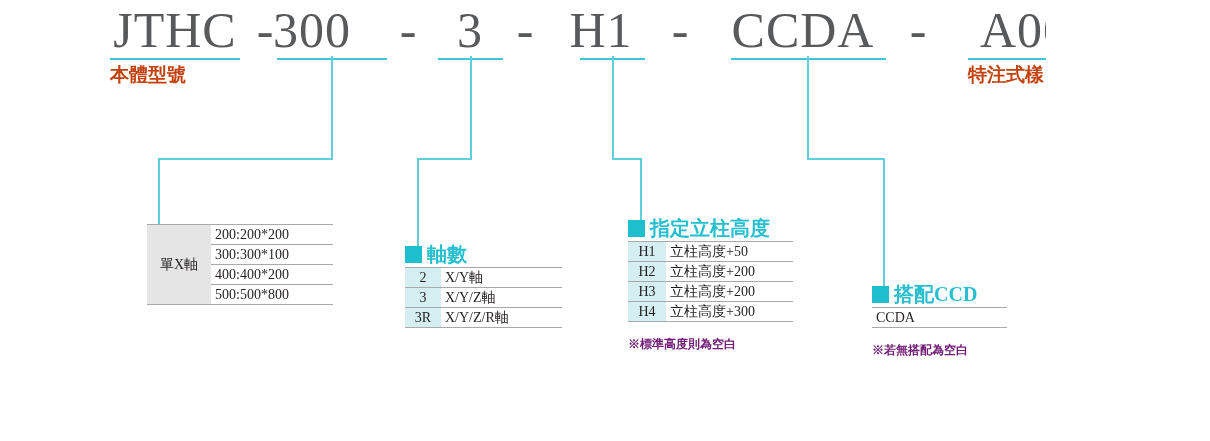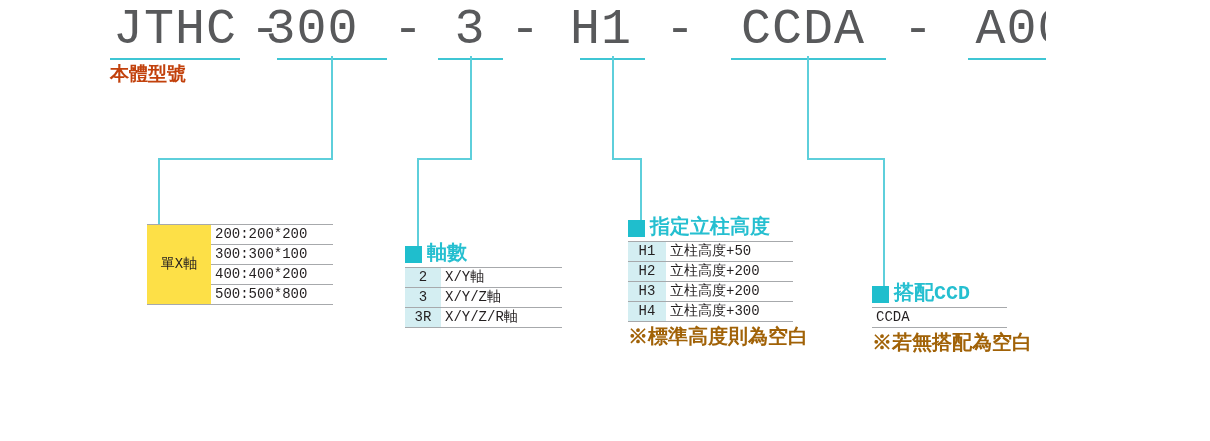--- a/index.html
+++ b/index.html
@@ -5,21 +5,21 @@
   html, body {
     margin: 0;
     padding: 0;
     background: #ffffff;
   }
   #page {
     position: relative;
     width: 1046px;
     height: 441px;
     background: #ffffff;
-    font-family: Liberation Mono, monospace;
+    font-family: Liberation Serif, serif;
     overflow: hidden;
   }
 
   
   .model-row {
     position: absolute;
     top: 4px;
     left: 0;
     width: 1210px;
     height: 56px;
@@ -118,34 +118,34 @@
   td.key {
     background: #d4eef2;
     text-align: center;
     vertical-align: middle;
   }
   td.val {
     background: #ffffff;
     text-align: left;
   }
   td.rowspan-key {
-    background: #fde047;
+    background: #e5e5e5;
     text-align: center;
     vertical-align: middle;
     border-top: 1px solid #a7a9ac;
     border-bottom: 1px solid #a7a9ac;
   }
 
   .footnote {
-    color: #a16207;
-    font-size: 20px;
+    color: #701a75;
+    font-size: 12px;
     font-weight: bold;
     line-height: 17px;
     white-space: nowrap;
-    margin-top: 7px;
+    margin-top: 14px;
   }
 
   
   .w-range { width: 186px; }
   .w-axis  { width: 157px; }
   .w-col   { width: 165px; }
   .w-ccd   { width: 135px; }
 </style>
 </head>
 <body>
@@ -178,20 +178,21 @@
     <div class="seg-underline" style="left:731px; top:54px; width:155px;"></div>
 
     <div class="dash" style="left:898px; width:40px;">-</div>
 
     <div class="seg" style="left:960px; width:155px;">A001</div>
     <div class="seg-underline" style="left:968px; top:54px; width:142px;"></div>
   </div>
 
   <div class="seg-caption" style="left:110px; top:64px; width:130px;">本體型號</div>
 
+  <div class="seg-caption" style="left:968px; top:64px; width:142px;">特注式樣</div>
 
   <div class="lv" style="left:331px; top:56px; height:104px;"></div>
   <div class="lh" style="left:158px; top:158px; width:175px;"></div>
   <div class="lv" style="left:158px; top:158px; height:72px;"></div>
 
   <div class="lv" style="left:470px; top:56px; height:104px;"></div>
   <div class="lh" style="left:417px; top:158px; width:55px;"></div>
   <div class="lv" style="left:417px; top:158px; height:92px;"></div>
 
   <div class="lv" style="left:612px; top:56px; height:104px;"></div>

